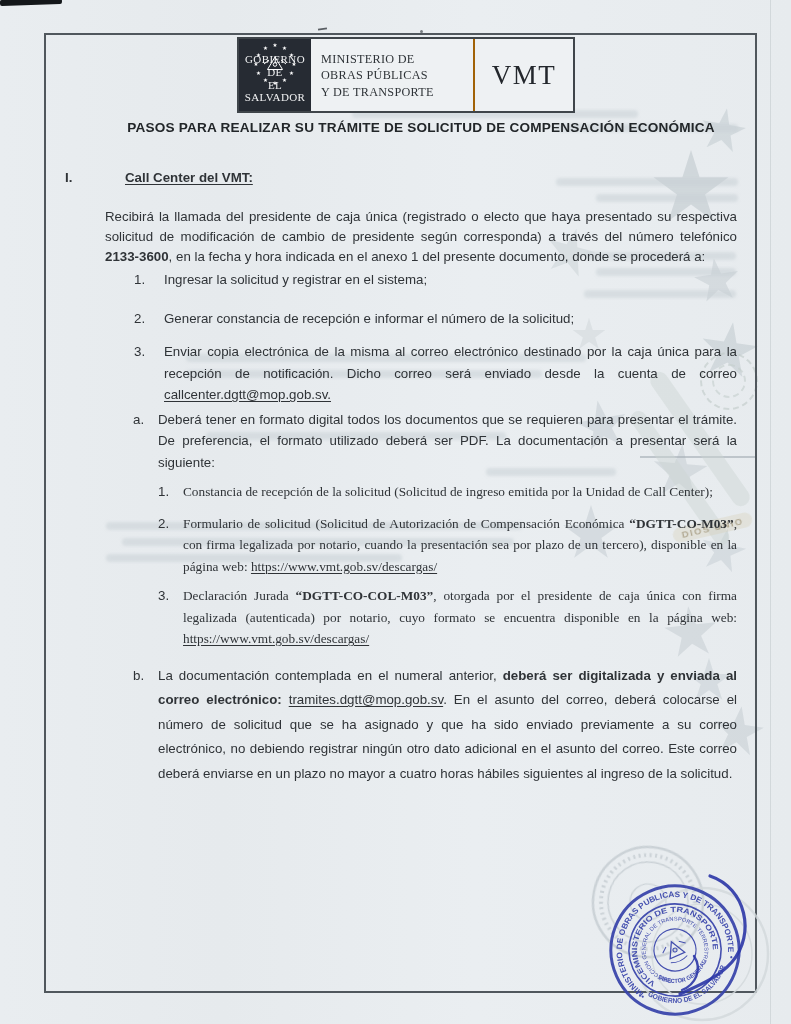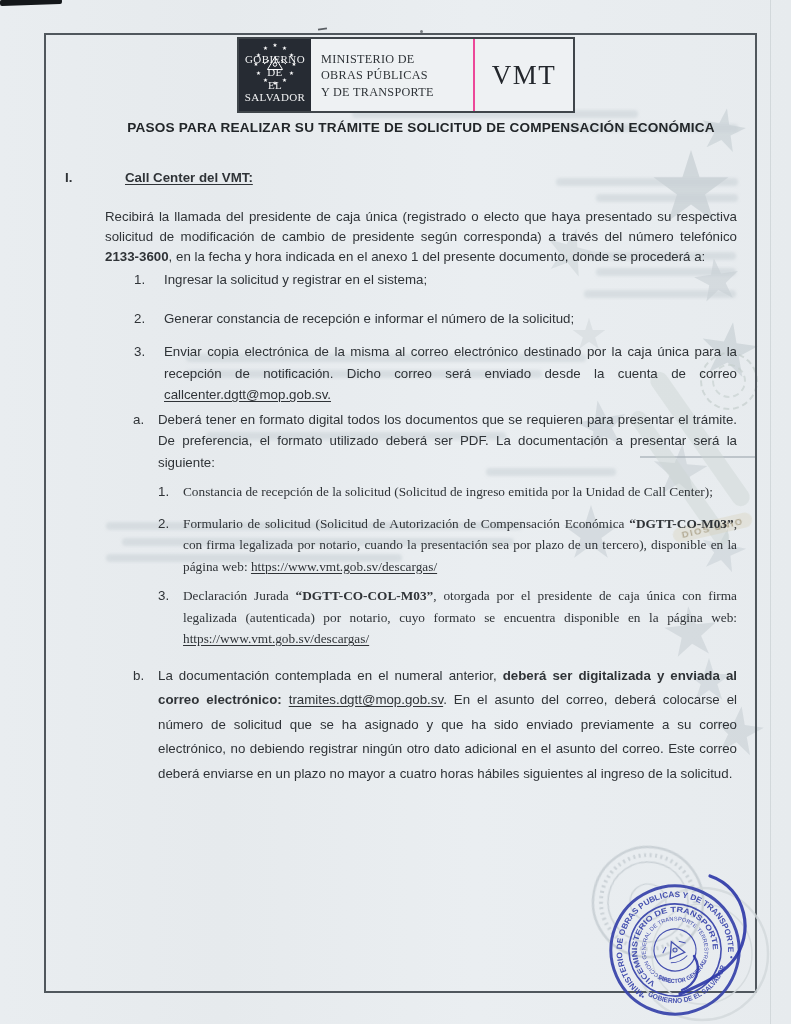--- a/index.html
+++ b/index.html
@@ -19,21 +19,21 @@
 
   
   .hdr{
     position:absolute;left:237px;top:37px;height:72px;display:flex;
     border:2px solid #3f454a;background:#eef1f3;box-sizing:content-box;z-index:3;
   }
   .hdr-logo{width:72px;background:#262b33;position:relative;display:flex;flex-direction:column;align-items:center;justify-content:flex-end;}
   .hdr-logo svg{position:absolute;top:2px;left:50%;transform:translateX(-50%);}
   .hdr-logo .caption{color:#f2f3f4;font-family:"Liberation Serif",serif;font-size:11px;line-height:1.15;text-align:center;letter-spacing:.4px;padding-bottom:7px;}
   .hdr-ministry{width:148px;padding:7px 4px 6px 10px;font-family:"Liberation Serif",serif;font-size:12.2px;line-height:1.32;color:#2e3337;letter-spacing:.3px;display:flex;flex-direction:column;justify-content:center;}
-  .hdr-vmt{width:98px;border-left:2px solid #ec4899;display:flex;align-items:center;justify-content:center;
+  .hdr-vmt{width:98px;border-left:2px solid #a16207;display:flex;align-items:center;justify-content:center;
     font-family:"Liberation Serif",serif;font-size:27px;letter-spacing:1.5px;color:#23272c;}
 
   
   .content{
     position:absolute;left:44px;top:33px;width:713px;box-sizing:border-box;
     padding:86px 20px 0 61px;z-index:3;font-size:13.3px;
   }
   .title{font-size:13.6px;font-weight:bold;text-align:center;letter-spacing:.2px;color:#222629;margin:0 0 33px 0;line-height:17px;}
   .sec-head{display:flex;margin-left:-40px;line-height:18px;margin-bottom:20px;}
   .sec-head .numeral{width:40px;font-weight:bold;}

